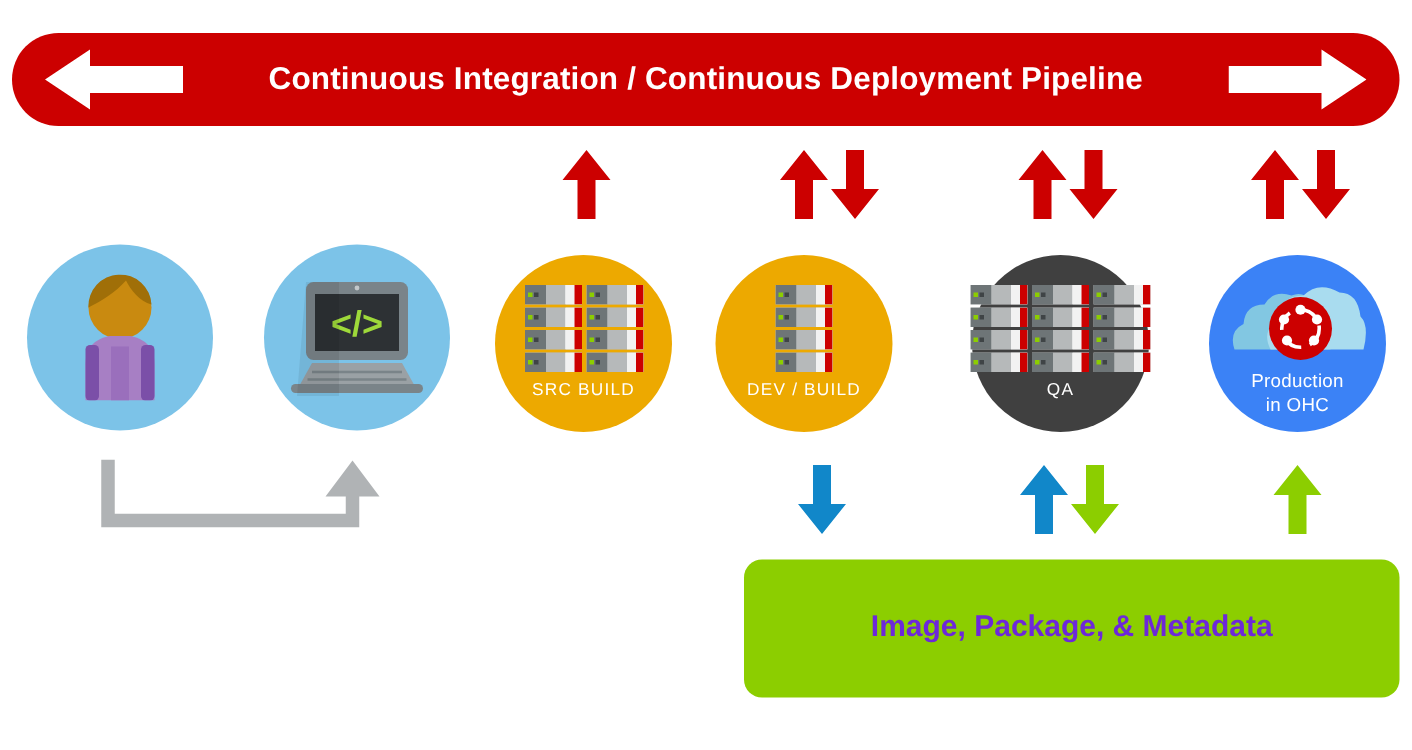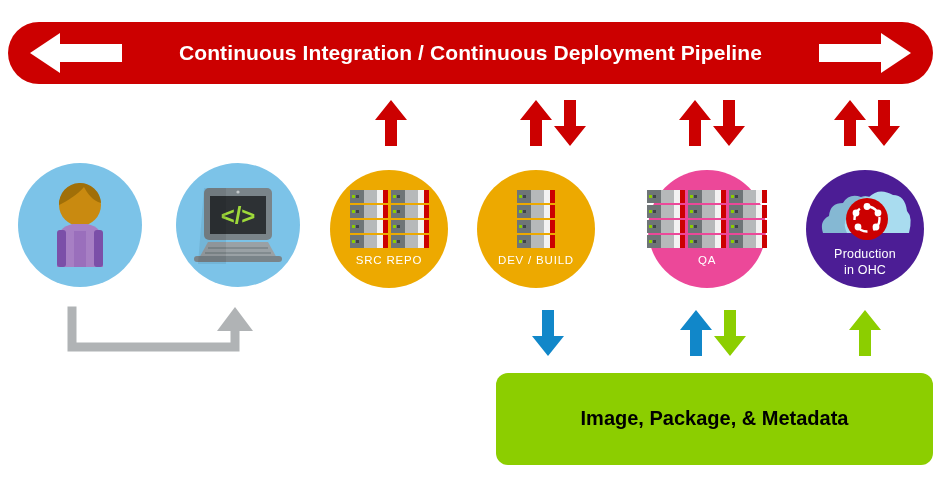--- a/index.html
+++ b/index.html
@@ -85,21 +85,21 @@
     top: 373px;
     width: 437px;
     height: 92px;
     background: #8CCE00;
     border-radius: 12px;
     display: flex;
     align-items: center;
     justify-content: center;
   }
   .repo-text {
-    color: #000000;
+    color: #6d28d9;
     font-size: 20px;
     font-weight: bold;
     text-align: center;
     line-height: 1.28;
   }
 
   
   .arrow {
     position: absolute;
   }
@@ -305,21 +305,21 @@
               <span class="srv-led dark"></span>
             </div>
             <div class="srv-mid"></div>
             <div class="srv-right">
               <span class="w"></span>
               <span class="r"></span>
             </div>
           </div>
       </div>
     </div>
-    <div class="circle-label label-upper">SRC REPO</div>
+    <div class="circle-label label-upper">SRC BUILD</div>
   </div>
 
   <div class="circle" style="left:477px; top:170px; width:118px; height:118px; background:#EDA900;">
     <div class="rack">
       <div class="rack-col">
         <div class="srv">
             <div class="srv-left">
               <span class="srv-led"></span>
               <span class="srv-led dark"></span>
             </div>
@@ -360,21 +360,21 @@
             <div class="srv-right">
               <span class="w"></span>
               <span class="r"></span>
             </div>
           </div>
       </div>
     </div>
     <div class="circle-label label-upper">DEV / BUILD</div>
   </div>
 
-  <div class="circle" style="left:648px; top:170px; width:118px; height:118px; background:#ec4899;">
+  <div class="circle" style="left:648px; top:170px; width:118px; height:118px; background:#404040;">
     <div class="rack">
       <div class="rack-col">
         <div class="srv">
             <div class="srv-left">
               <span class="srv-led"></span>
               <span class="srv-led dark"></span>
             </div>
             <div class="srv-mid"></div>
             <div class="srv-right">
               <span class="w"></span>
@@ -504,21 +504,21 @@
             <div class="srv-right">
               <span class="w"></span>
               <span class="r"></span>
             </div>
           </div>
       </div>
     </div>
     <div class="circle-label label-upper">QA</div>
   </div>
 
-  <div class="circle" style="left:806px; top:170px; width:118px; height:118px; background:#4c1d95;">
+  <div class="circle" style="left:806px; top:170px; width:118px; height:118px; background:#3b82f6;">
     <svg width="96" height="62" viewBox="0 0 96 62">
       <path d="M6 52 Q2 40 12 35 Q13 22 26 22 Q32 12 44 16 Q54 12 58 24 Q70 24 70 38 L70 52 Z" fill="#8FD3DE" opacity="0.85"></path>
       <path d="M30 52 Q24 40 34 33 Q36 16 52 16 Q62 6 76 14 Q88 14 90 30 Q96 36 92 52 Z" fill="#A9DCEF"></path>
       <circle cx="50" cy="38" r="21" fill="#CC0000"></circle>
       <g fill="none" stroke="#ffffff" stroke-width="2.4">
         <circle cx="50" cy="38" r="12.5" stroke-dasharray="13 6"></circle>
       </g>
       <circle cx="50" cy="25.5" r="3.4" fill="#ffffff"></circle>
       <circle cx="61" cy="32" r="3.4" fill="#ffffff"></circle>
       <circle cx="59" cy="46" r="3.4" fill="#ffffff"></circle>

